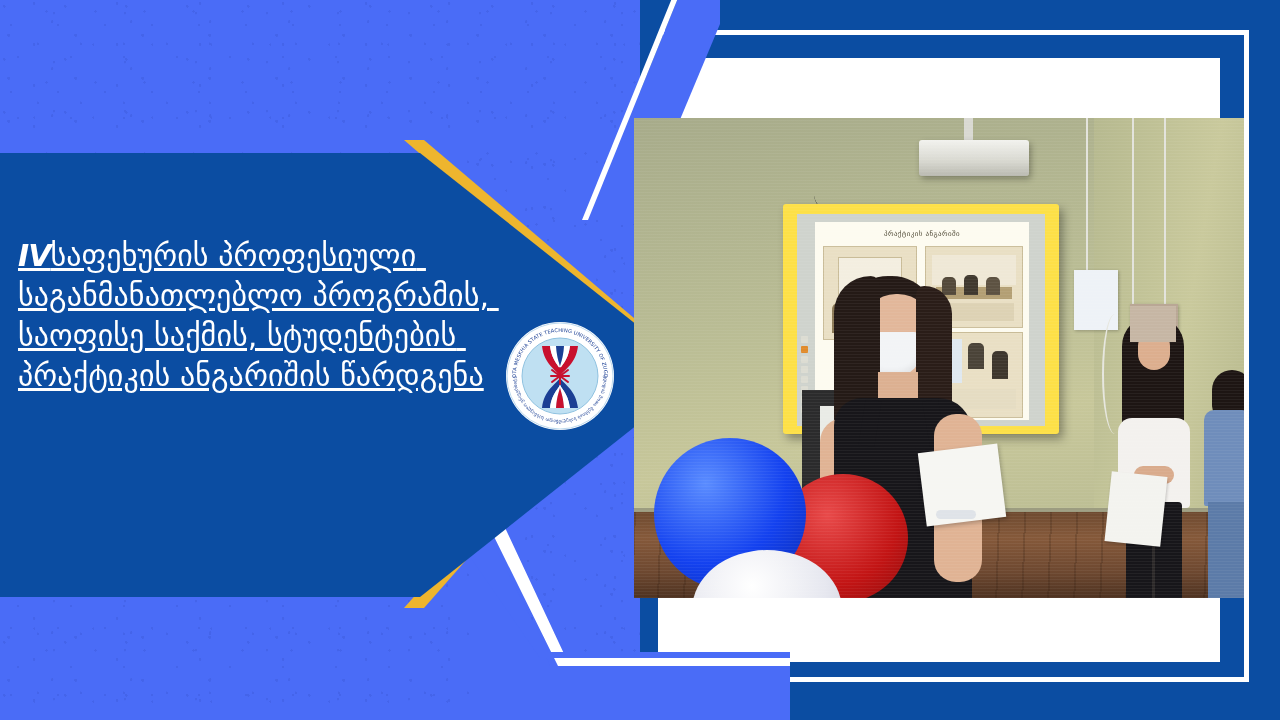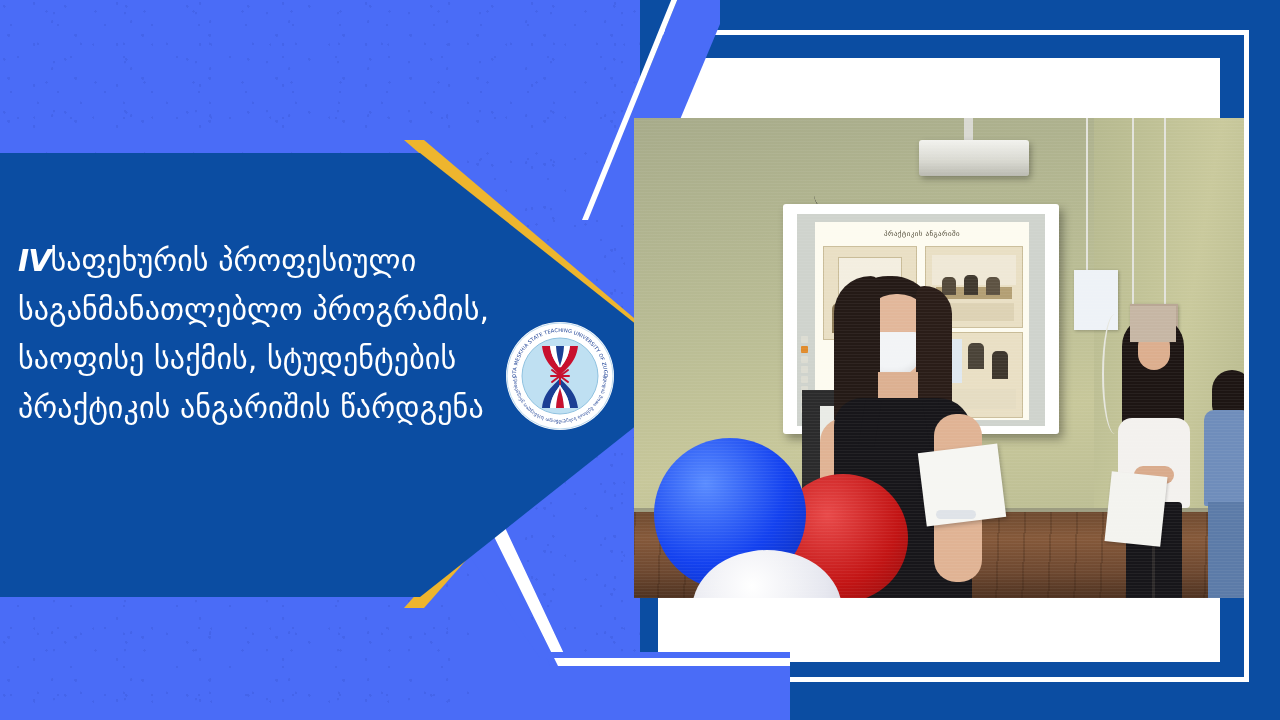--- a/index.html
+++ b/index.html
@@ -99,24 +99,25 @@
     position:absolute;left:0;top:0;width:720px;height:720px;
     background:#0b4da2;
     clip-path:polygon(0 153px, 420px 153px, 700px 375px, 420px 597px, 0 597px);
   }
 
   
   .headline{
     position:absolute;left:18px;top:236px;width:520px;
     color:#ffffff;
     font-size:30px;
-    line-height:49px;
+    line-height:40px;
     letter-spacing:.1px;
     font-weight:400;
     white-space:pre-wrap;
+    text-decoration:underline;
   }
   .headline .numeral{font-style:italic;font-weight:700;letter-spacing:-1px;}
 
   
   .seal{
     position:absolute;left:504px;top:320px;width:112px;height:112px;
   }
 
   
   .photo{
@@ -140,21 +141,21 @@
     opacity:.35;
     background:repeating-linear-gradient(92deg,rgba(40,22,10,.55) 0 2px,transparent 2px 26px);
   }
   .ph-skirt{
     position:absolute;left:0;bottom:80px;width:100%;height:10px;
     background:#9c9c80;
   }
   
   .wb-frame{
     position:absolute;left:149px;top:86px;width:276px;height:230px;
-    background:#ffffff;border-radius:3px;
+    background:#fde047;border-radius:3px;
     box-shadow:4px 5px 10px rgba(0,0,0,.35);
   }
   .wb-screen{
     position:absolute;left:14px;top:10px;width:248px;height:212px;
     background:#cfd3cd;overflow:hidden;
   }
   .wb-slide{
     position:absolute;left:18px;top:8px;width:214px;height:198px;
     background:#fdfbf0;
   }

